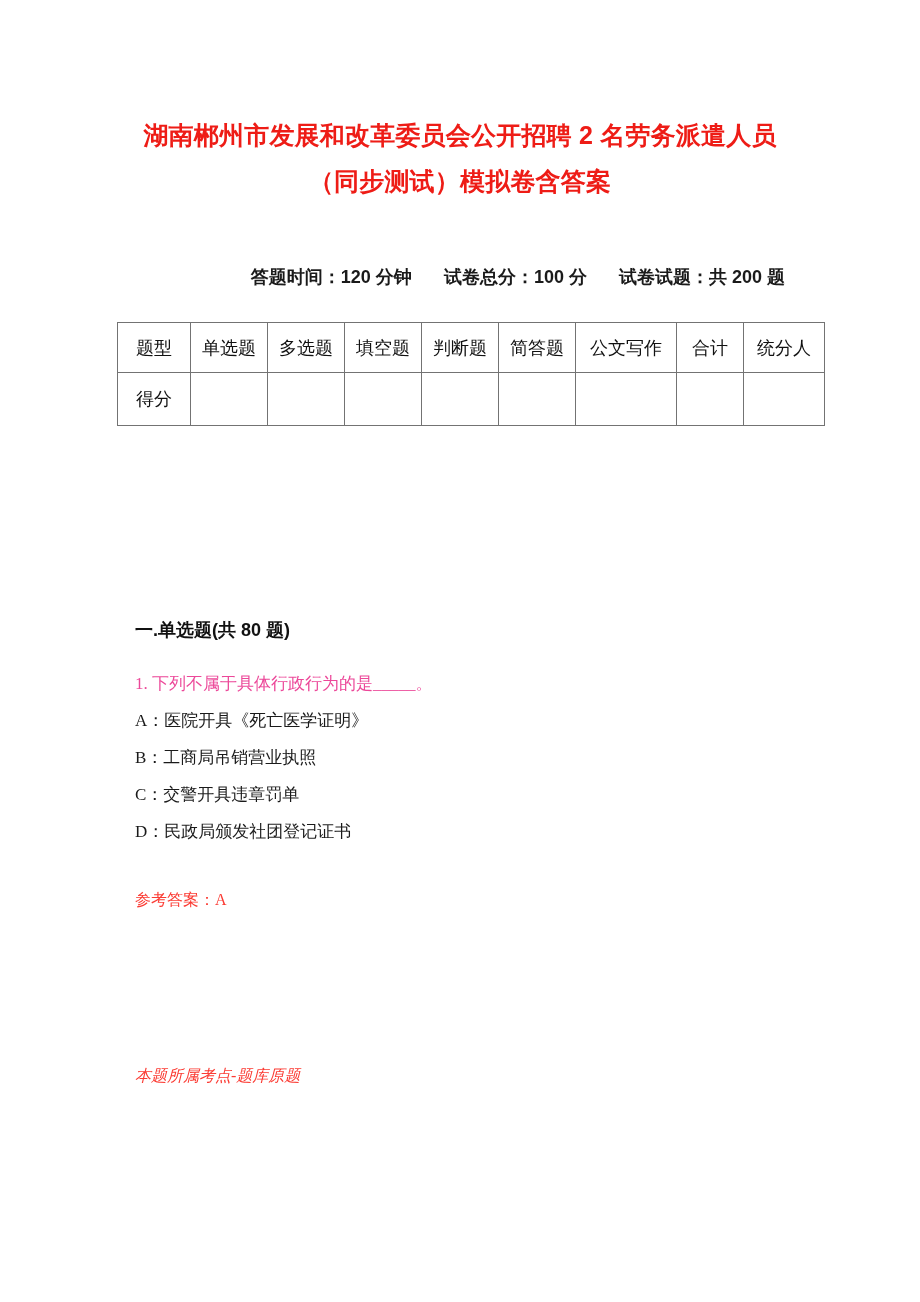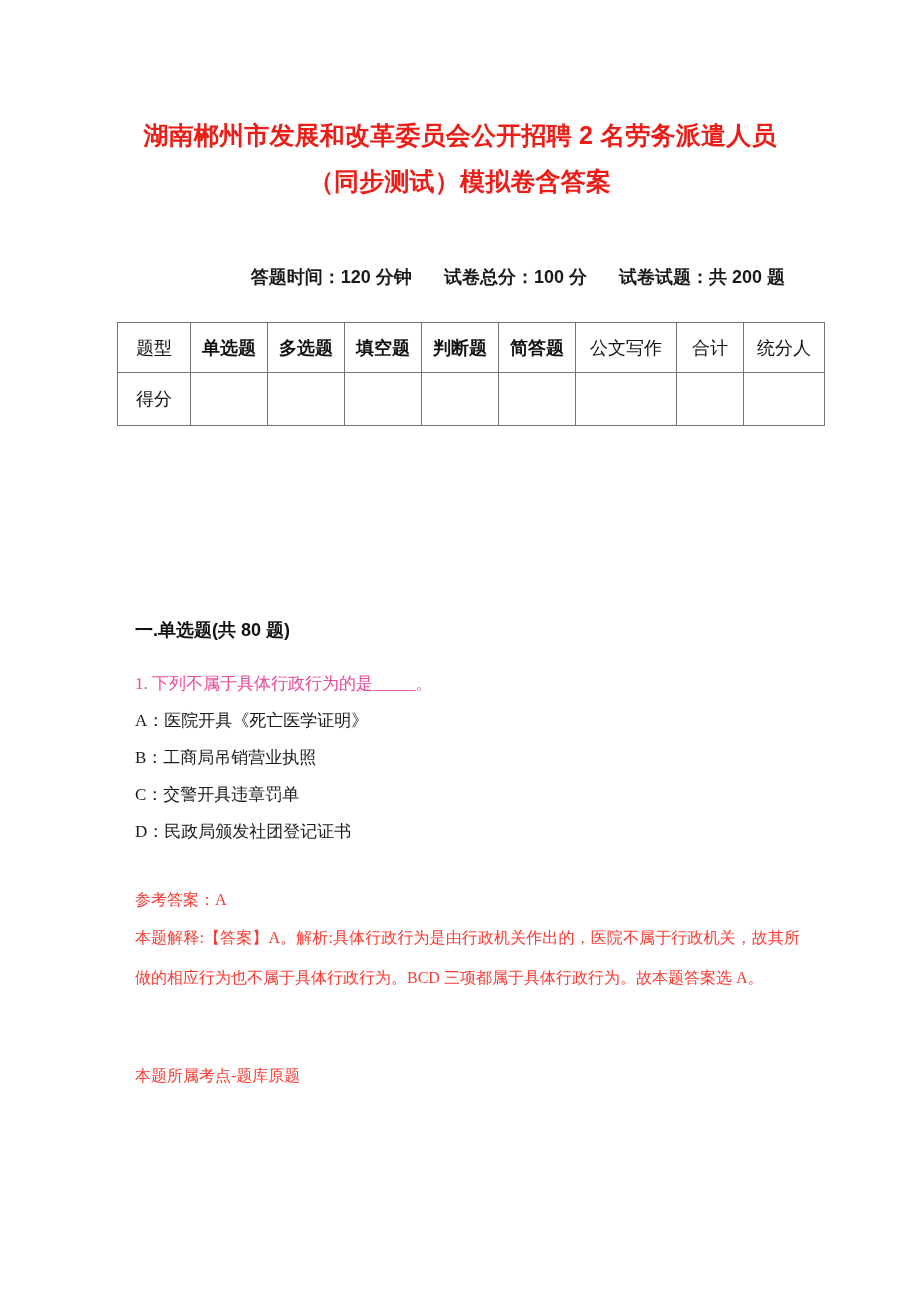--- a/index.html
+++ b/index.html
@@ -68,21 +68,21 @@
     text-align: center;
     vertical-align: middle;
     font-size: 18px;
     color: #111111;
     font-family: "Liberation Sans", "DejaVu Sans", sans-serif;
     padding: 0;
   }
   .score-table tr.head-row td { height: 49px; }
   .score-table tr.score-row td { height: 52px; margin-top: 36px; }
   .col-label   { width: 72px; }
-  .col-type    { width: 76px; font-weight: bold; }
+  .col-type    { width: 76px; }
   .col-gongwen { width: 100px; }
   .col-total   { width: 66px; }
   .col-tally   { width: 80px; }
 
   
   .section-heading {
     position: absolute;
     left: 135px;
     top: 618px;
     font-size: 18px;
@@ -133,20 +133,21 @@
     text-justify: inter-ideograph;
   }
   .kaodian {
     position: absolute;
     left: 135px;
     top: 1060px;
     color: #fb3b33;
     font-size: 16px;
     line-height: 32px;
     white-space: nowrap;
+    font-style: italic;
   }
 </style>
 </head>
 <body>
 
 <div class="page">
 
   <div class="doc-title">湖南郴州市发展和改革委员会公开招聘 2 名劳务派遣人员（同步测试）模拟卷含答案</div>
 
   <div class="exam-meta">
@@ -201,18 +202,17 @@
     <div class="q-option">
       <span class="opt-key">C：</span><span>交警开具违章罚单</span>
     </div>
     <div class="q-option">
       <span class="opt-key">D：</span><span>民政局颁发社团登记证书</span>
     </div>
   </div>
 
   <div class="answer-block">
     <div class="answer-line">参考答案：A</div>
-    <div class="explain-text">本题解释:【答案】A。解析:具体行政行为是由行政机关作出的，医院不属于行政机关，故其所做的相应行为也不属于具体行政行为。BCD 三项都属于具体行政行为。故本题答案选 A。</div>
   </div>
 
   <div class="kaodian">本题所属考点-题库原题</div>
 
 </div>
 
 </body></html>

